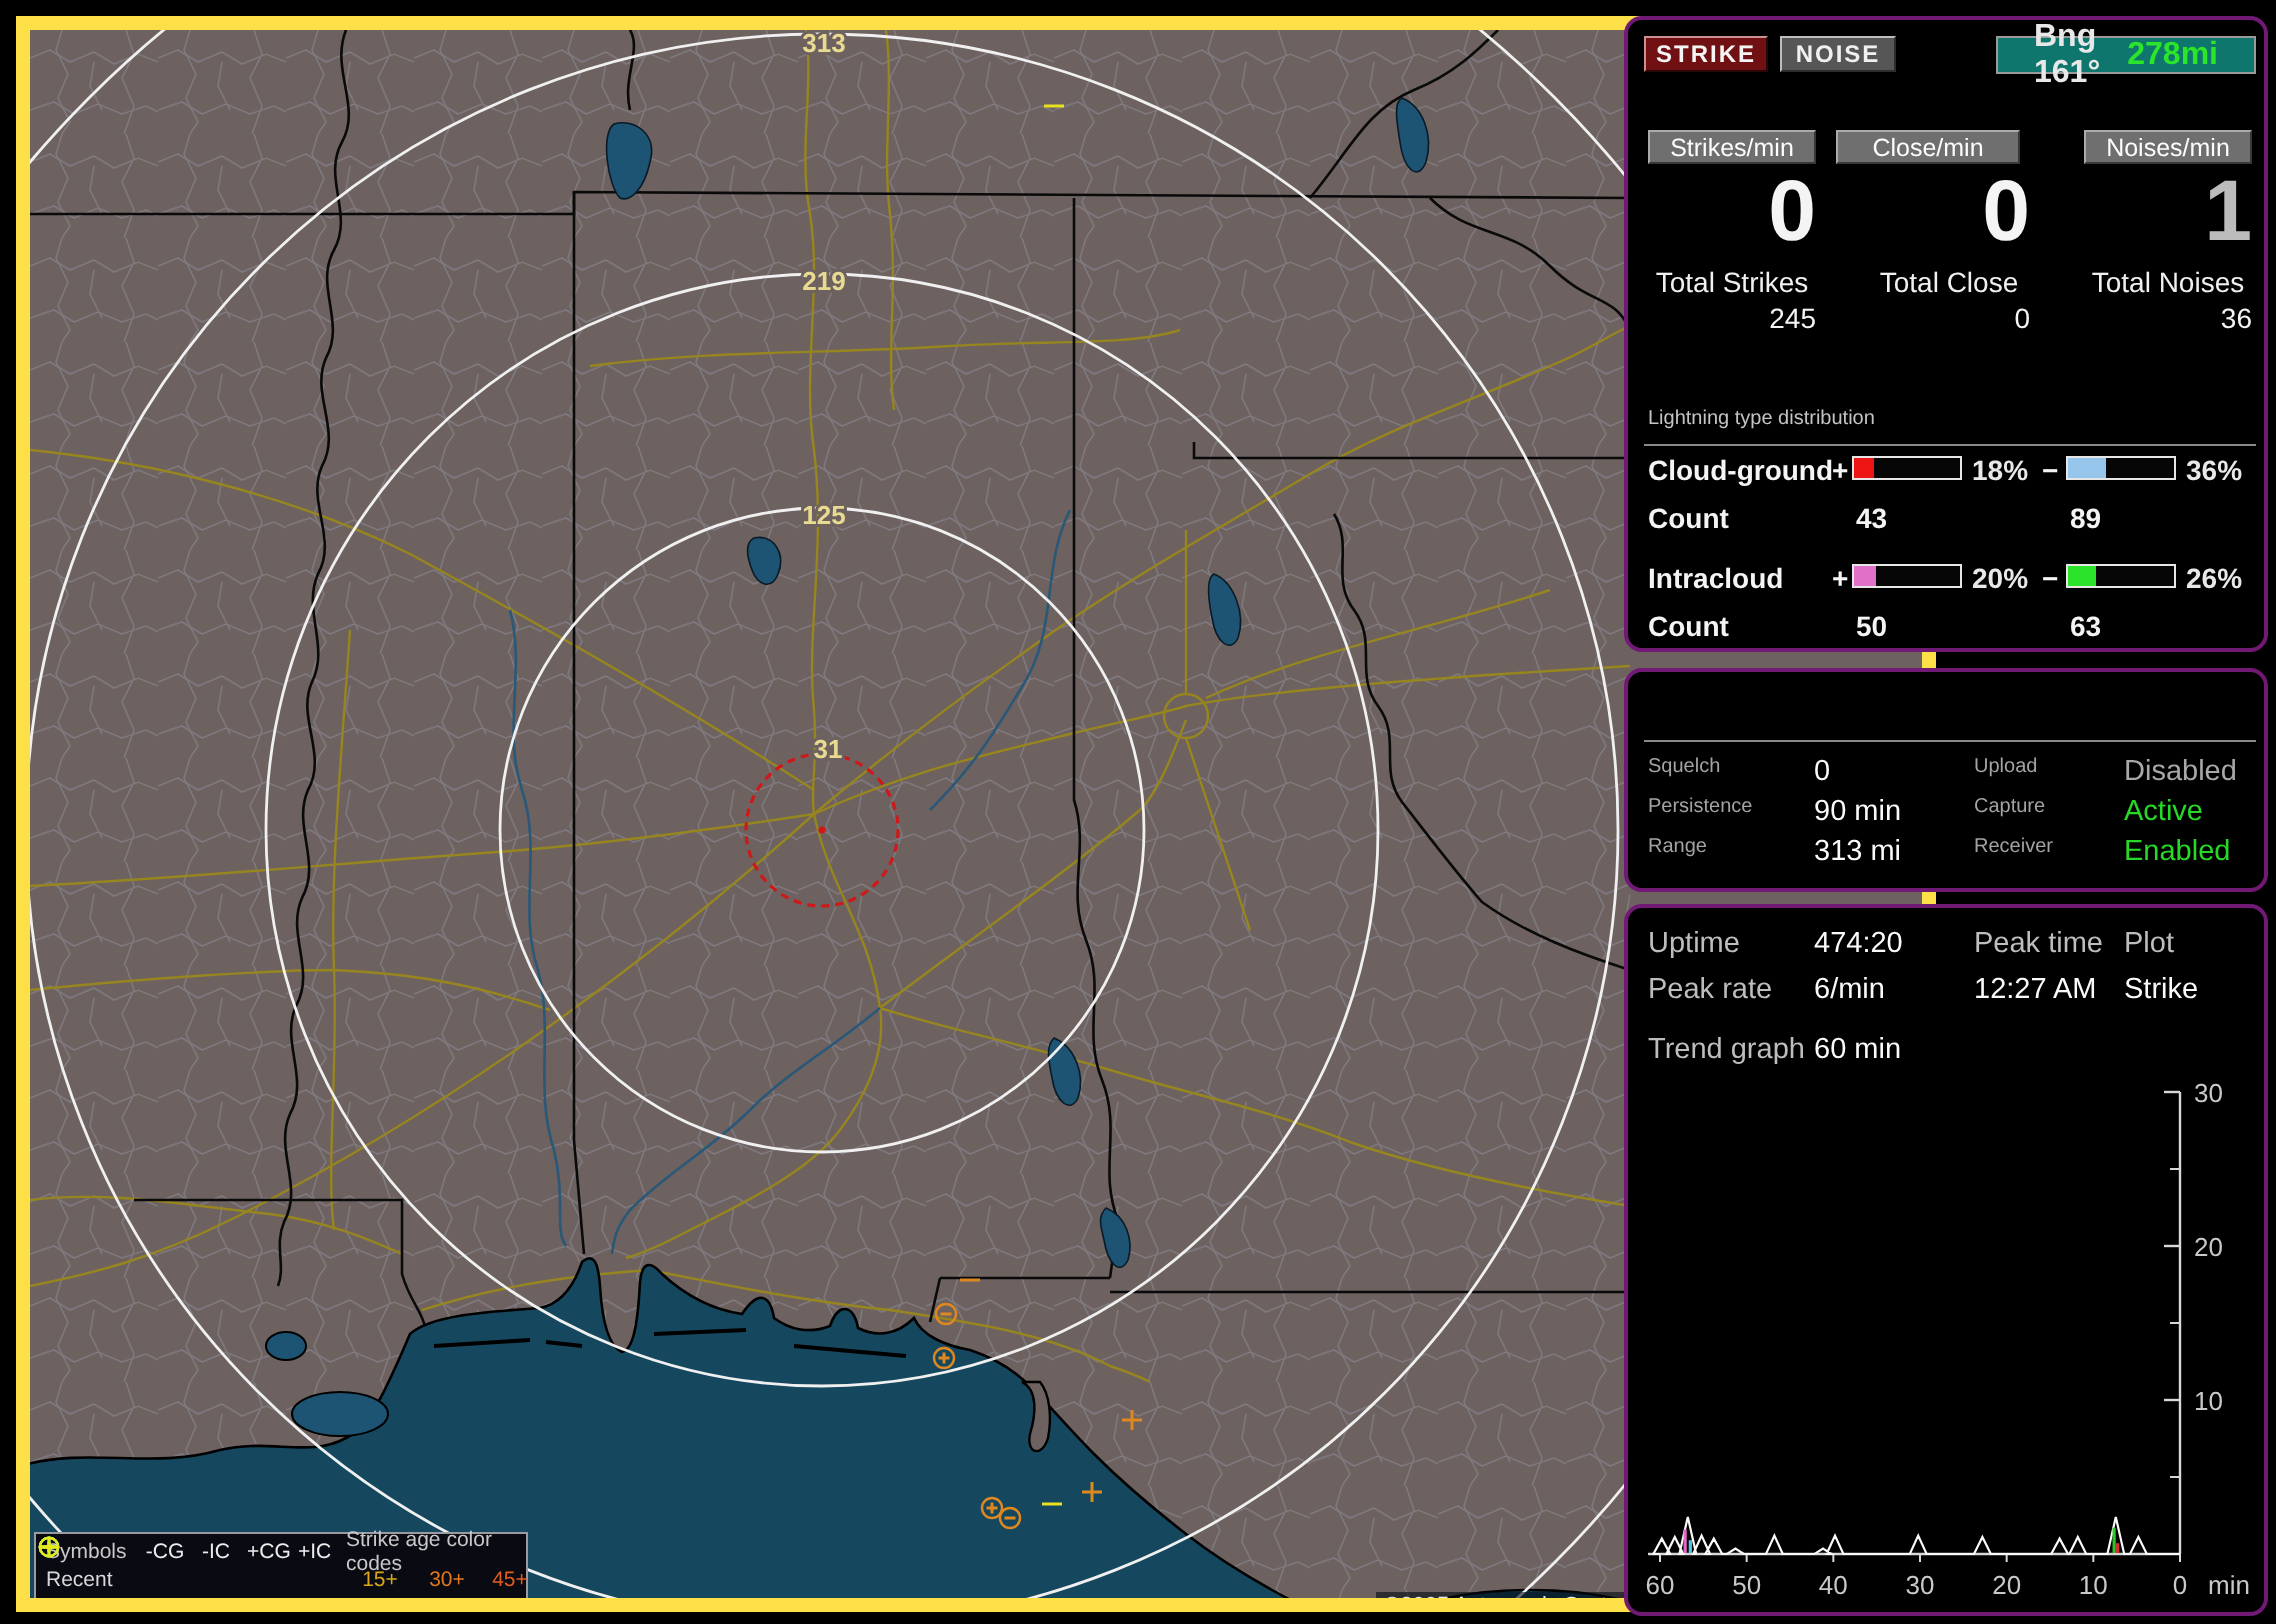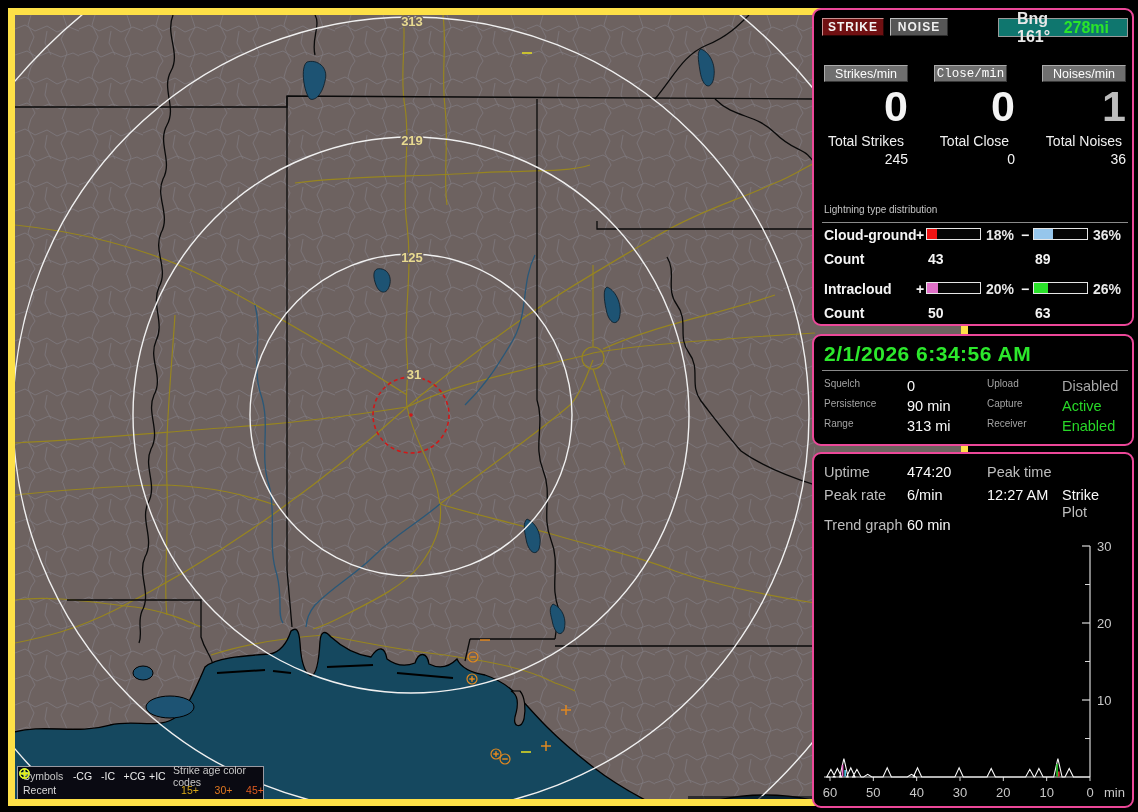--- a/index.html
+++ b/index.html
@@ -16,21 +16,21 @@
   #legend { position:absolute; left:2px; top:751px; width:247px; height:46px;
             background:#0a0a12; border:1px solid #9a9aa2; font-size:10.5px;
             display:grid; grid-template-columns:46px 27px 24px 29px 24px 34px 33px 30px;
             grid-auto-rows:14px; align-items:center; padding:2px 0 12px 5px; color:#d8d8d8; }
   #legend .hdr { color:#c8c8c8; }
   #legend .colhdr { color:#ececec; }
   #legend .age-hdr { grid-column:6 / span 3; color:#c8c8c8; }
   #legend .sym { display:flex; justify-content:center; align-items:center; }
 
   
-  .panel { position:absolute; background:#000; border:2px solid #ec4899; border-radius:9px; }
+  .panel { position:absolute; background:#000; border:2px solid #701a75; border-radius:9px; }
   #sec1 { left:812px; top:8px;   width:322px; height:318px; }
   #sec2 { left:812px; top:334px; width:322px; height:112px; }
   #sec3 { left:812px; top:452px; width:322px; height:356px; }
   .abs { position:absolute; }
 
   .btn { display:flex; align-items:center; justify-content:center;
          font-weight:bold; font-size:12px; letter-spacing:1px; height:18px;
          border:1px solid; cursor:default; }
   .btn-strike { background:#701012; color:#f4f4f4; border-color:#c89090 #2a0606 #2a0606 #c89090; }
   .btn-noise  { background:#565656; color:#f0f0f0; border-color:#bdbdbd #2d2d2d #2d2d2d #bdbdbd; }
@@ -272,21 +272,21 @@
 
 <div id="sec1" class="panel">
   <div class="abs btn btn-strike" style="left:8px;top:8px;width:62px;">STRIKE</div>
   <div class="abs btn btn-noise" style="left:76px;top:8px;width:58px;">NOISE</div>
   <div class="abs bngbox" style="left:184px;top:8px;width:130px;">
     <span>Bng 161°</span>
     <span class="bng-rng">278mi</span>
   </div>
 
   <div class="abs chip" style="left:10px;top:55px;width:84px;">Strikes/min</div>
-  <div class="abs chip" style="left:120px;top:55px;width:73px;font-family:Liberation Mono, monospace;">Close/min</div>
+  <div class="abs chip" style="left:104px;top:55px;width:92px;">Close/min</div>
   <div class="abs chip" style="left:228px;top:55px;width:84px;">Noises/min</div>
 
   <div class="abs bigdigit" style="left: 10px; top: 74px; width: 84px; color: rgb(244, 244, 244);">0</div>
   <div class="abs bigdigit" style="left: 120px; top: 74px; width: 81px; color: rgb(244, 244, 244);">0</div>
   <div class="abs bigdigit" style="left: 228px; top: 74px; width: 84px; color: rgb(188, 188, 188);">1</div>
 
   <div class="abs tot-lbl" style="left:6px;top:123px;width:92px;">Total Strikes</div>
   <div class="abs tot-lbl" style="left:116px;top:123px;width:89px;">Total Close</div>
   <div class="abs tot-lbl" style="left:224px;top:123px;width:92px;">Total Noises</div>
 
@@ -324,21 +324,20 @@
       <div style="width: 26%; background: rgb(42, 226, 42);"></div>
     </div>
   <div class="abs pct" style="left:279px;top:271px;">26%</div>
 
   <div class="abs dlab" style="left:10px;top:295px;">Count</div>
   <div class="abs dlab" style="left:114px;top:295px;">50</div>
   <div class="abs dlab" style="left:221px;top:295px;">63</div>
 </div>
 
 <div id="sec2" class="panel">
-  <div class="abs dt" style="left:10px;top:6px;">2/1/2026 6:34:56 AM</div>
   <div class="abs rule" style="left:8px;top:34px;width:306px;"></div>
 
   <div class="abs lab" style="left:10px;top:42px;">Squelch</div>
   <div class="abs val" style="left:93px;top:42px;">0</div>
   <div class="abs lab" style="left:173px;top:42px;">Upload</div>
   <div class="abs val" style="left: 248px; top: 42px; color: rgb(168, 168, 168);">Disabled</div>
 
   <div class="abs lab" style="left:10px;top:62px;">Persistence</div>
   <div class="abs val" style="left:93px;top:62px;">90 min</div>
   <div class="abs lab" style="left:173px;top:62px;">Capture</div>
@@ -347,21 +346,21 @@
   <div class="abs lab" style="left:10px;top:82px;">Range</div>
   <div class="abs val" style="left:93px;top:82px;">313 mi</div>
   <div class="abs lab" style="left:173px;top:82px;">Receiver</div>
   <div class="abs val" style="left: 248px; top: 82px; color: rgb(40, 216, 40);">Enabled</div>
 </div>
 
 <div id="sec3" class="panel">
   <div class="abs labg" style="left:10px;top:10px;">Uptime</div>
   <div class="abs val" style="left:93px;top:10px;">474:20</div>
   <div class="abs labg" style="left:173px;top:10px;">Peak time</div>
-  <div class="abs labg" style="left:248px;top:10px;margin-top:40px;">Plot</div>
+  <div class="abs labg" style="left:248px;top:10px;">Plot</div>
 
   <div class="abs labg" style="left:10px;top:33px;">Peak rate</div>
   <div class="abs val" style="left:93px;top:33px;">6/min</div>
   <div class="abs val" style="left:173px;top:33px;">12:27 AM</div>
   <div class="abs val" style="left:248px;top:33px;">Strike</div>
 
   <div class="abs labg" style="left:10px;top:63px;">Trend graph</div>
   <div class="abs val" style="left:93px;top:63px;">60 min</div>
 
   <svg id="trend-svg" class="abs" style="left:2px;top:82px;" width="318" height="268" viewBox="0 0 318 268">

